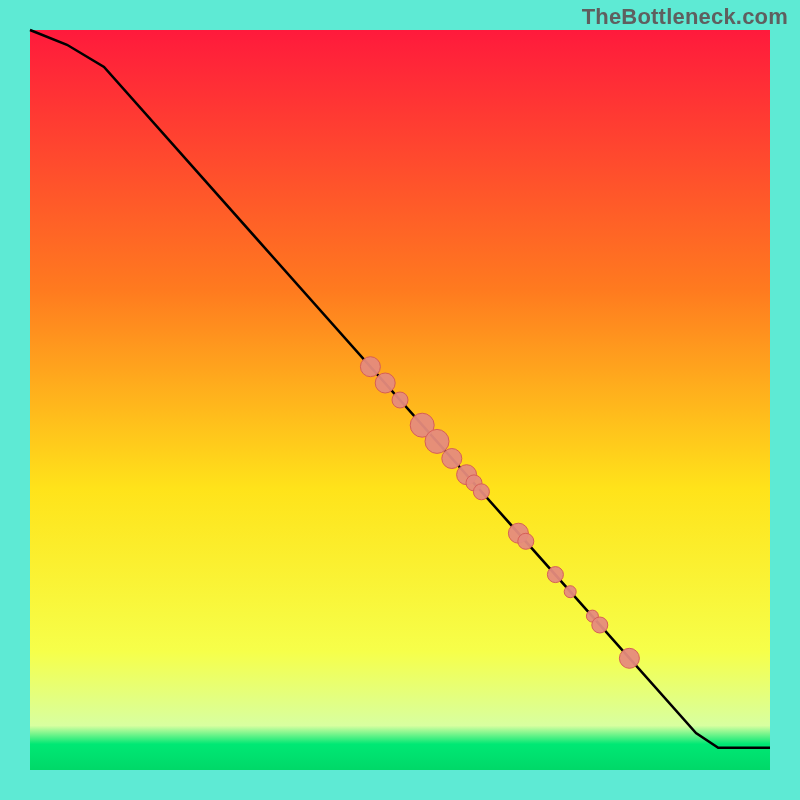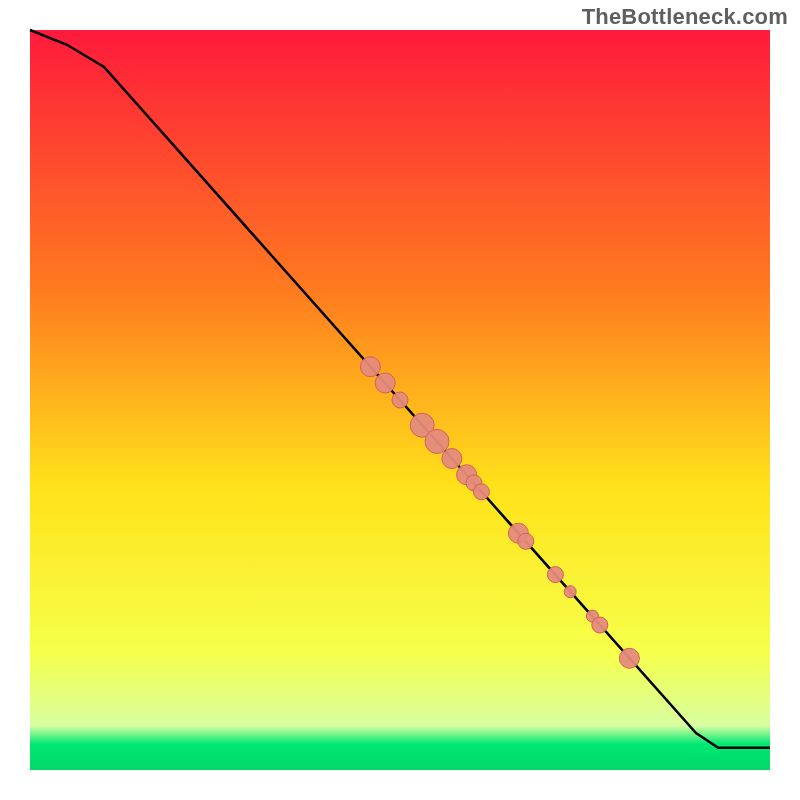--- a/index.html
+++ b/index.html
@@ -7,21 +7,21 @@
     padding: 0;
     width: 800px;
     height: 800px;
     background: #000;
     overflow: hidden;
   }
   .stage {
     position: relative;
     width: 800px;
     height: 800px;
-    background: #ffffff;
+    background: #5eead4;
   }
   svg {
     display: block;
     position: absolute;
     top: 0;
     left: 0;
   }
   .watermark {
     position: absolute;
     top: 4px;

